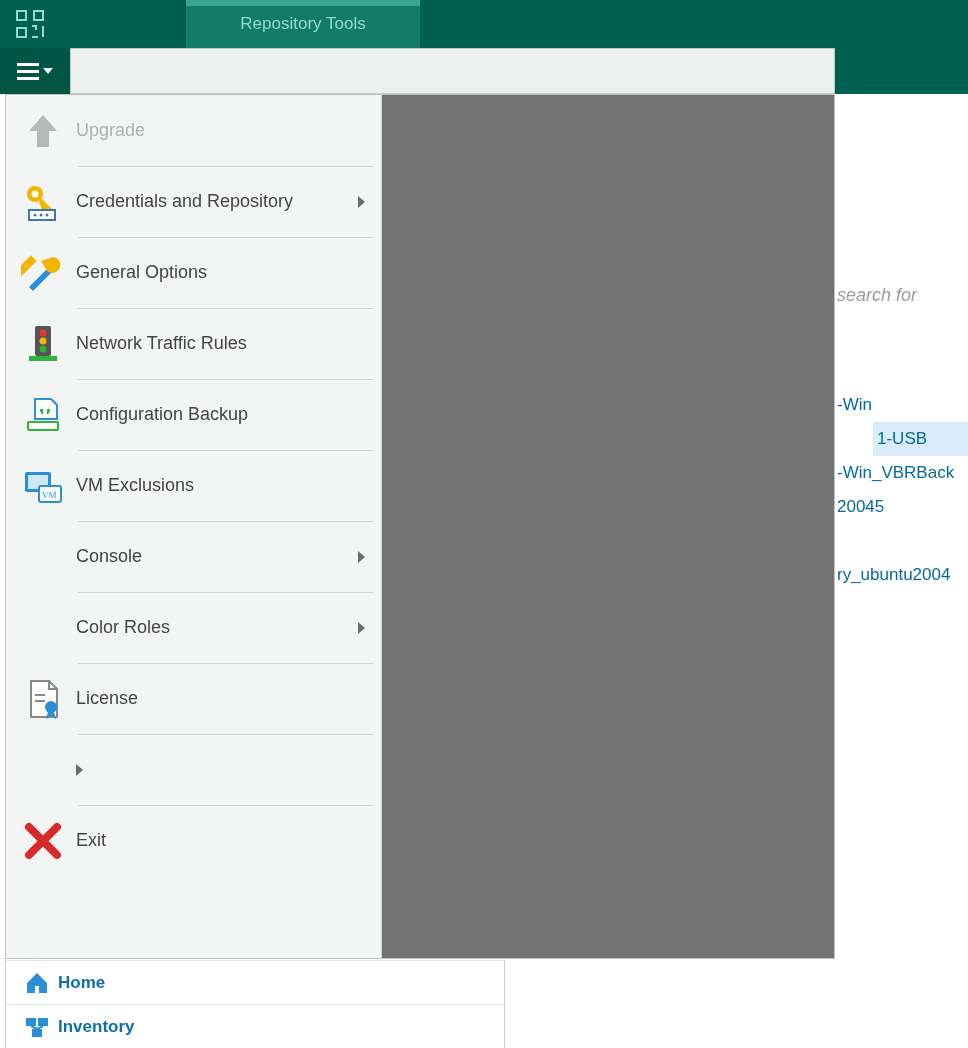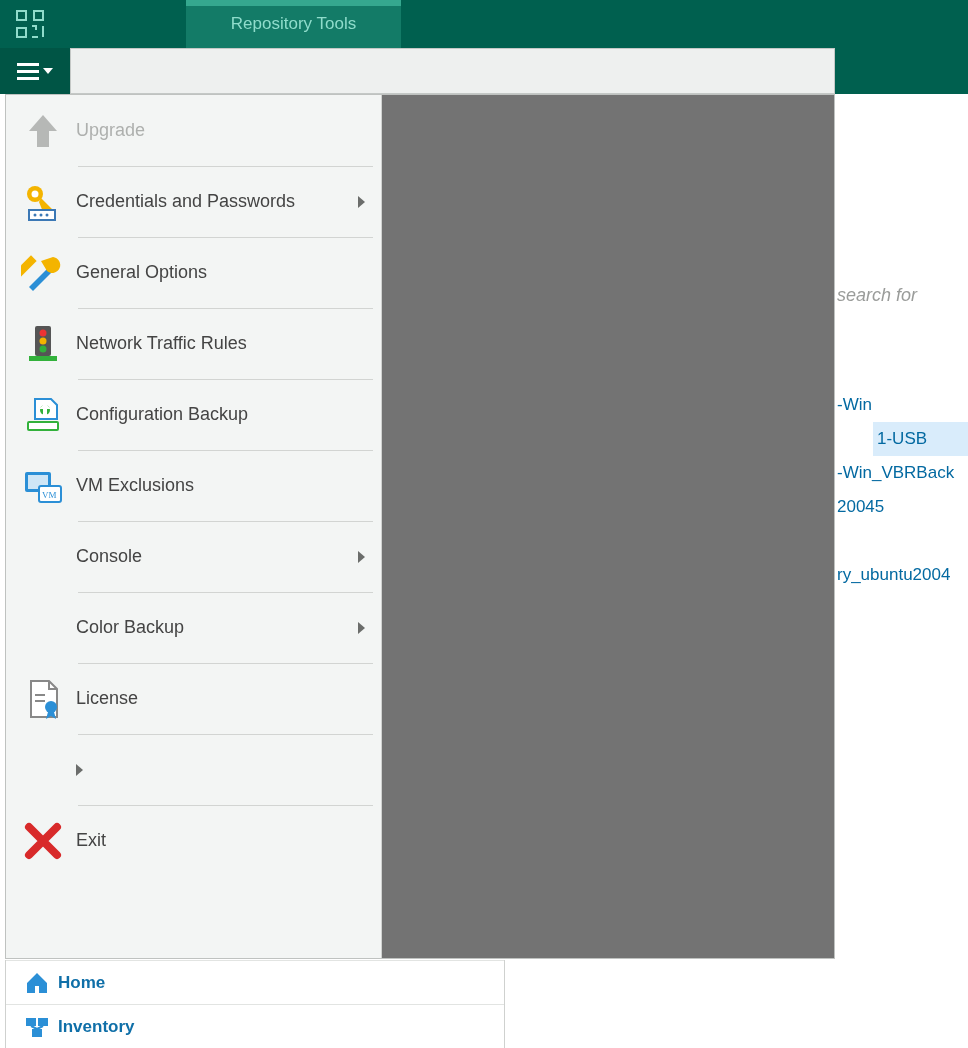--- a/index.html
+++ b/index.html
@@ -23,21 +23,21 @@
     width: 100%;
   }
   .top-bar-left {
     width: 60px;
     display: flex;
     align-items: center;
     justify-content: center;
     border-right: 1px solid rgba(255,255,255,0);
   }
   .tab-highlight {
-    width: 215px;
+    width: 234px;
     background: #137b67;
     position: relative;
   }
   .tab-highlight::before{
     content:"";
     position:absolute;
     top:0; left:0; right:0;
     height:6px;
     background:#35a88f;
   }
@@ -262,21 +262,21 @@
         <svg width="44" height="44" viewBox="0 0 44 44">
           <circle cx="14" cy="14" r="8" fill="#f4b400"></circle>
           <circle cx="14" cy="14" r="3.5" fill="#fff"></circle>
           <path d="M20 18 L34 32 L30 36 L28 34 L26 36 L22 32 L18 22 Z" fill="#f4b400"></path>
           <rect x="8" y="30" width="26" height="10" fill="#fff" stroke="#3b78b5" stroke-width="2"></rect>
           <circle cx="14" cy="35" r="1.5" fill="#3b78b5"></circle>
             <circle cx="20" cy="35" r="1.5" fill="#3b78b5"></circle>
             <circle cx="26" cy="35" r="1.5" fill="#3b78b5"></circle>
         </svg>
       </div>
-      <span class="label">Credentials and Passwords</span>
+      <span class="label">Credentials and Repository</span>
       <div class="arrow"></div>
     </div>
 
     <div class="menu-item">
       <div class="separator"></div>
       <div class="icon-slot">
         <svg width="44" height="44" viewBox="0 0 44 44">
           <path d="M8 36 L28 16 L32 20 L12 40 Z" fill="#2b8fd6"></path>
           <path d="M32 6 a8 8 0 1 1 -6 14 L20 10 Z" fill="#f4b400"></path>
           <rect x="6" y="6" width="8" height="22" transform="rotate(45 10 10)" fill="#f4b400"></rect>
@@ -330,21 +330,21 @@
     <div class="menu-item">
       <div class="separator"></div>
       <div class="icon-slot"></div>
       <span class="label">Console</span>
       <div class="arrow"></div>
     </div>
 
     <div class="menu-item">
       <div class="separator"></div>
       <div class="icon-slot"></div>
-      <span class="label">Color Backup</span>
+      <span class="label">Color Roles</span>
       <div class="arrow"></div>
     </div>
 
     <div class="menu-item">
       <div class="separator"></div>
       <div class="icon-slot">
         <svg width="44" height="44" viewBox="0 0 44 44">
           <path d="M10 4 h18 l8 8 v28 h-26 Z" fill="#fff" stroke="#888" stroke-width="2"></path>
           <path d="M28 4 v8 h8" fill="none" stroke="#888" stroke-width="2"></path>
           <line x1="14" y1="18" x2="24" y2="18" stroke="#888" stroke-width="2"></line>

